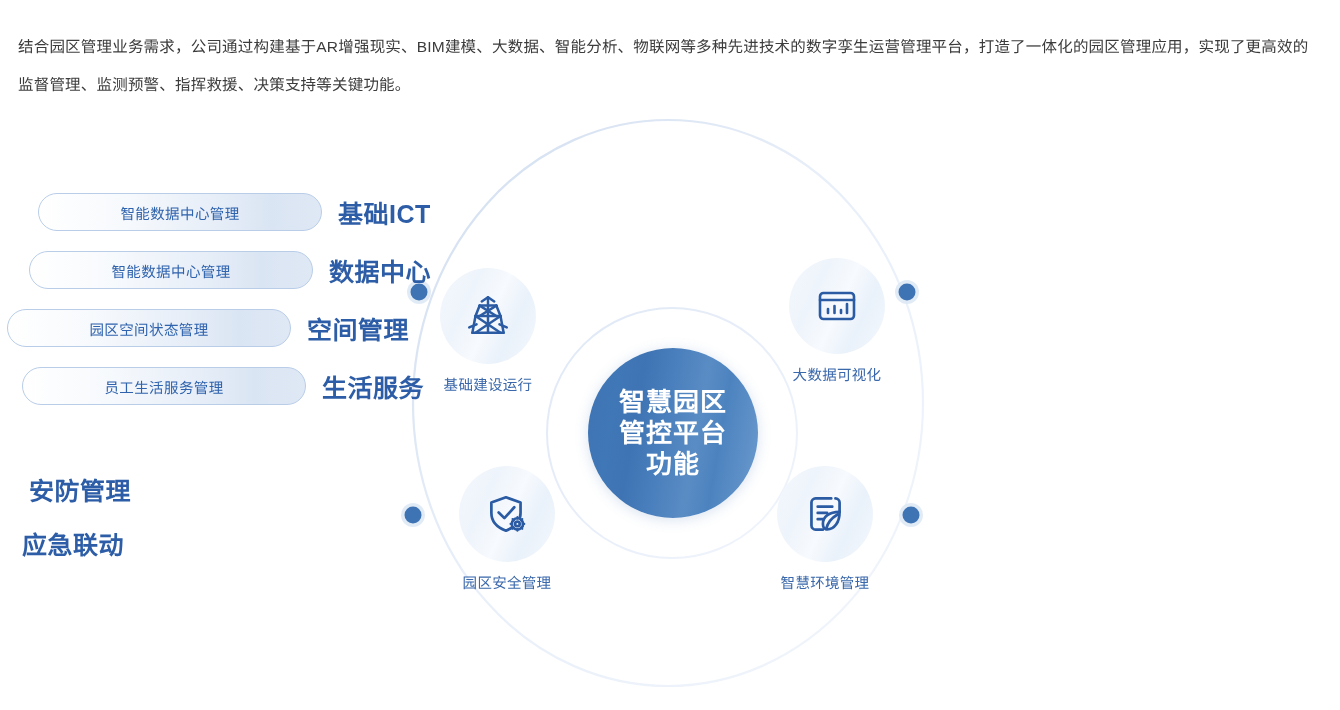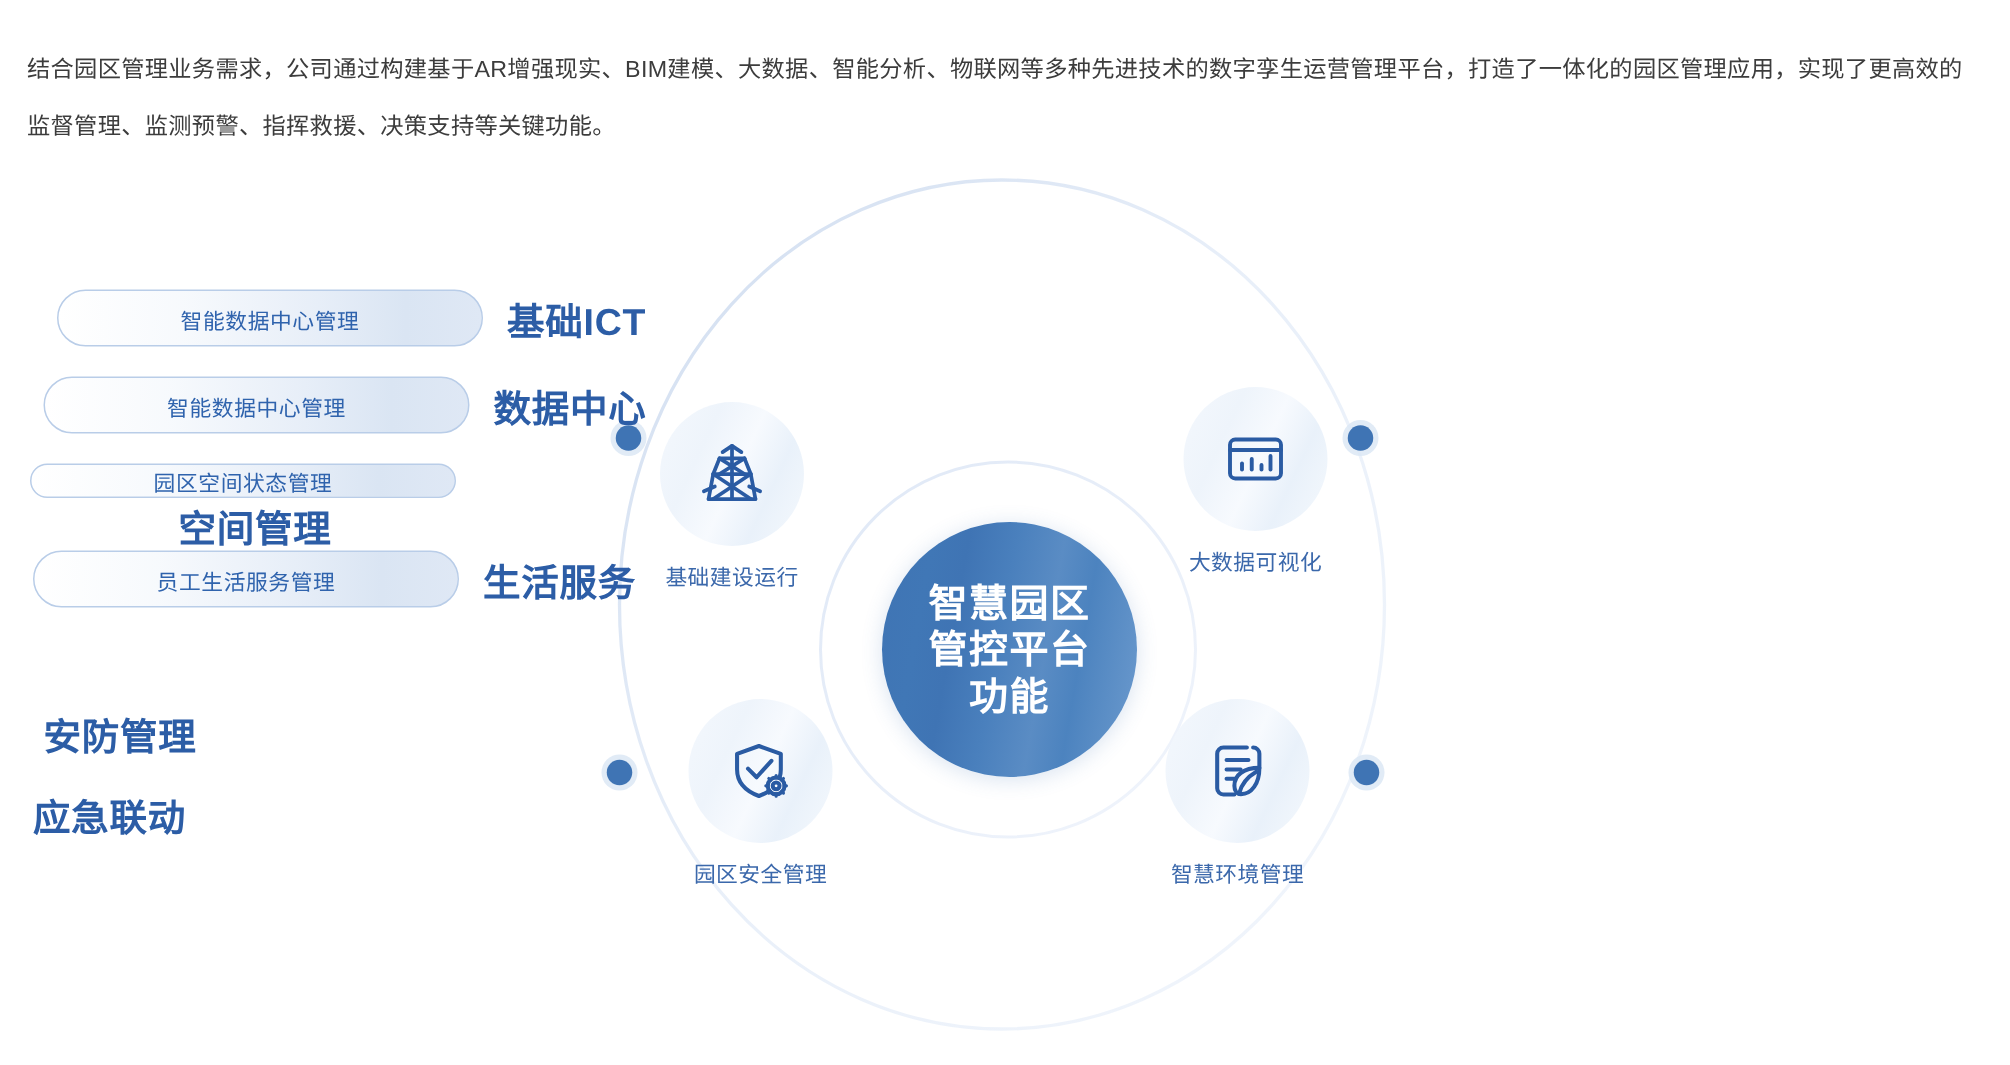--- a/index.html
+++ b/index.html
@@ -266,21 +266,21 @@
 
       <div>
         <div class="row left" style="left:38px; top:75px;">
           <div class="pill pill-left">智能数据中心管理</div>
           <div class="cat">基础ICT</div>
         </div>
         <div class="row left" style="left:29px; top:133px;">
           <div class="pill pill-left">智能数据中心管理</div>
           <div class="cat">数据中心</div>
         </div>
-        <div class="row left" style="left:20px; top:191px;flex-direction:column;">
+        <div class="row left" style="left:7px; top:191px;">
           <div class="pill pill-left">园区空间状态管理</div>
           <div class="cat">空间管理</div>
         </div>
         <div class="row left" style="left:22px; top:249px;">
           <div class="pill pill-left">员工生活服务管理</div>
           <div class="cat">生活服务</div>
         </div>
       </div>
 
       <div>

